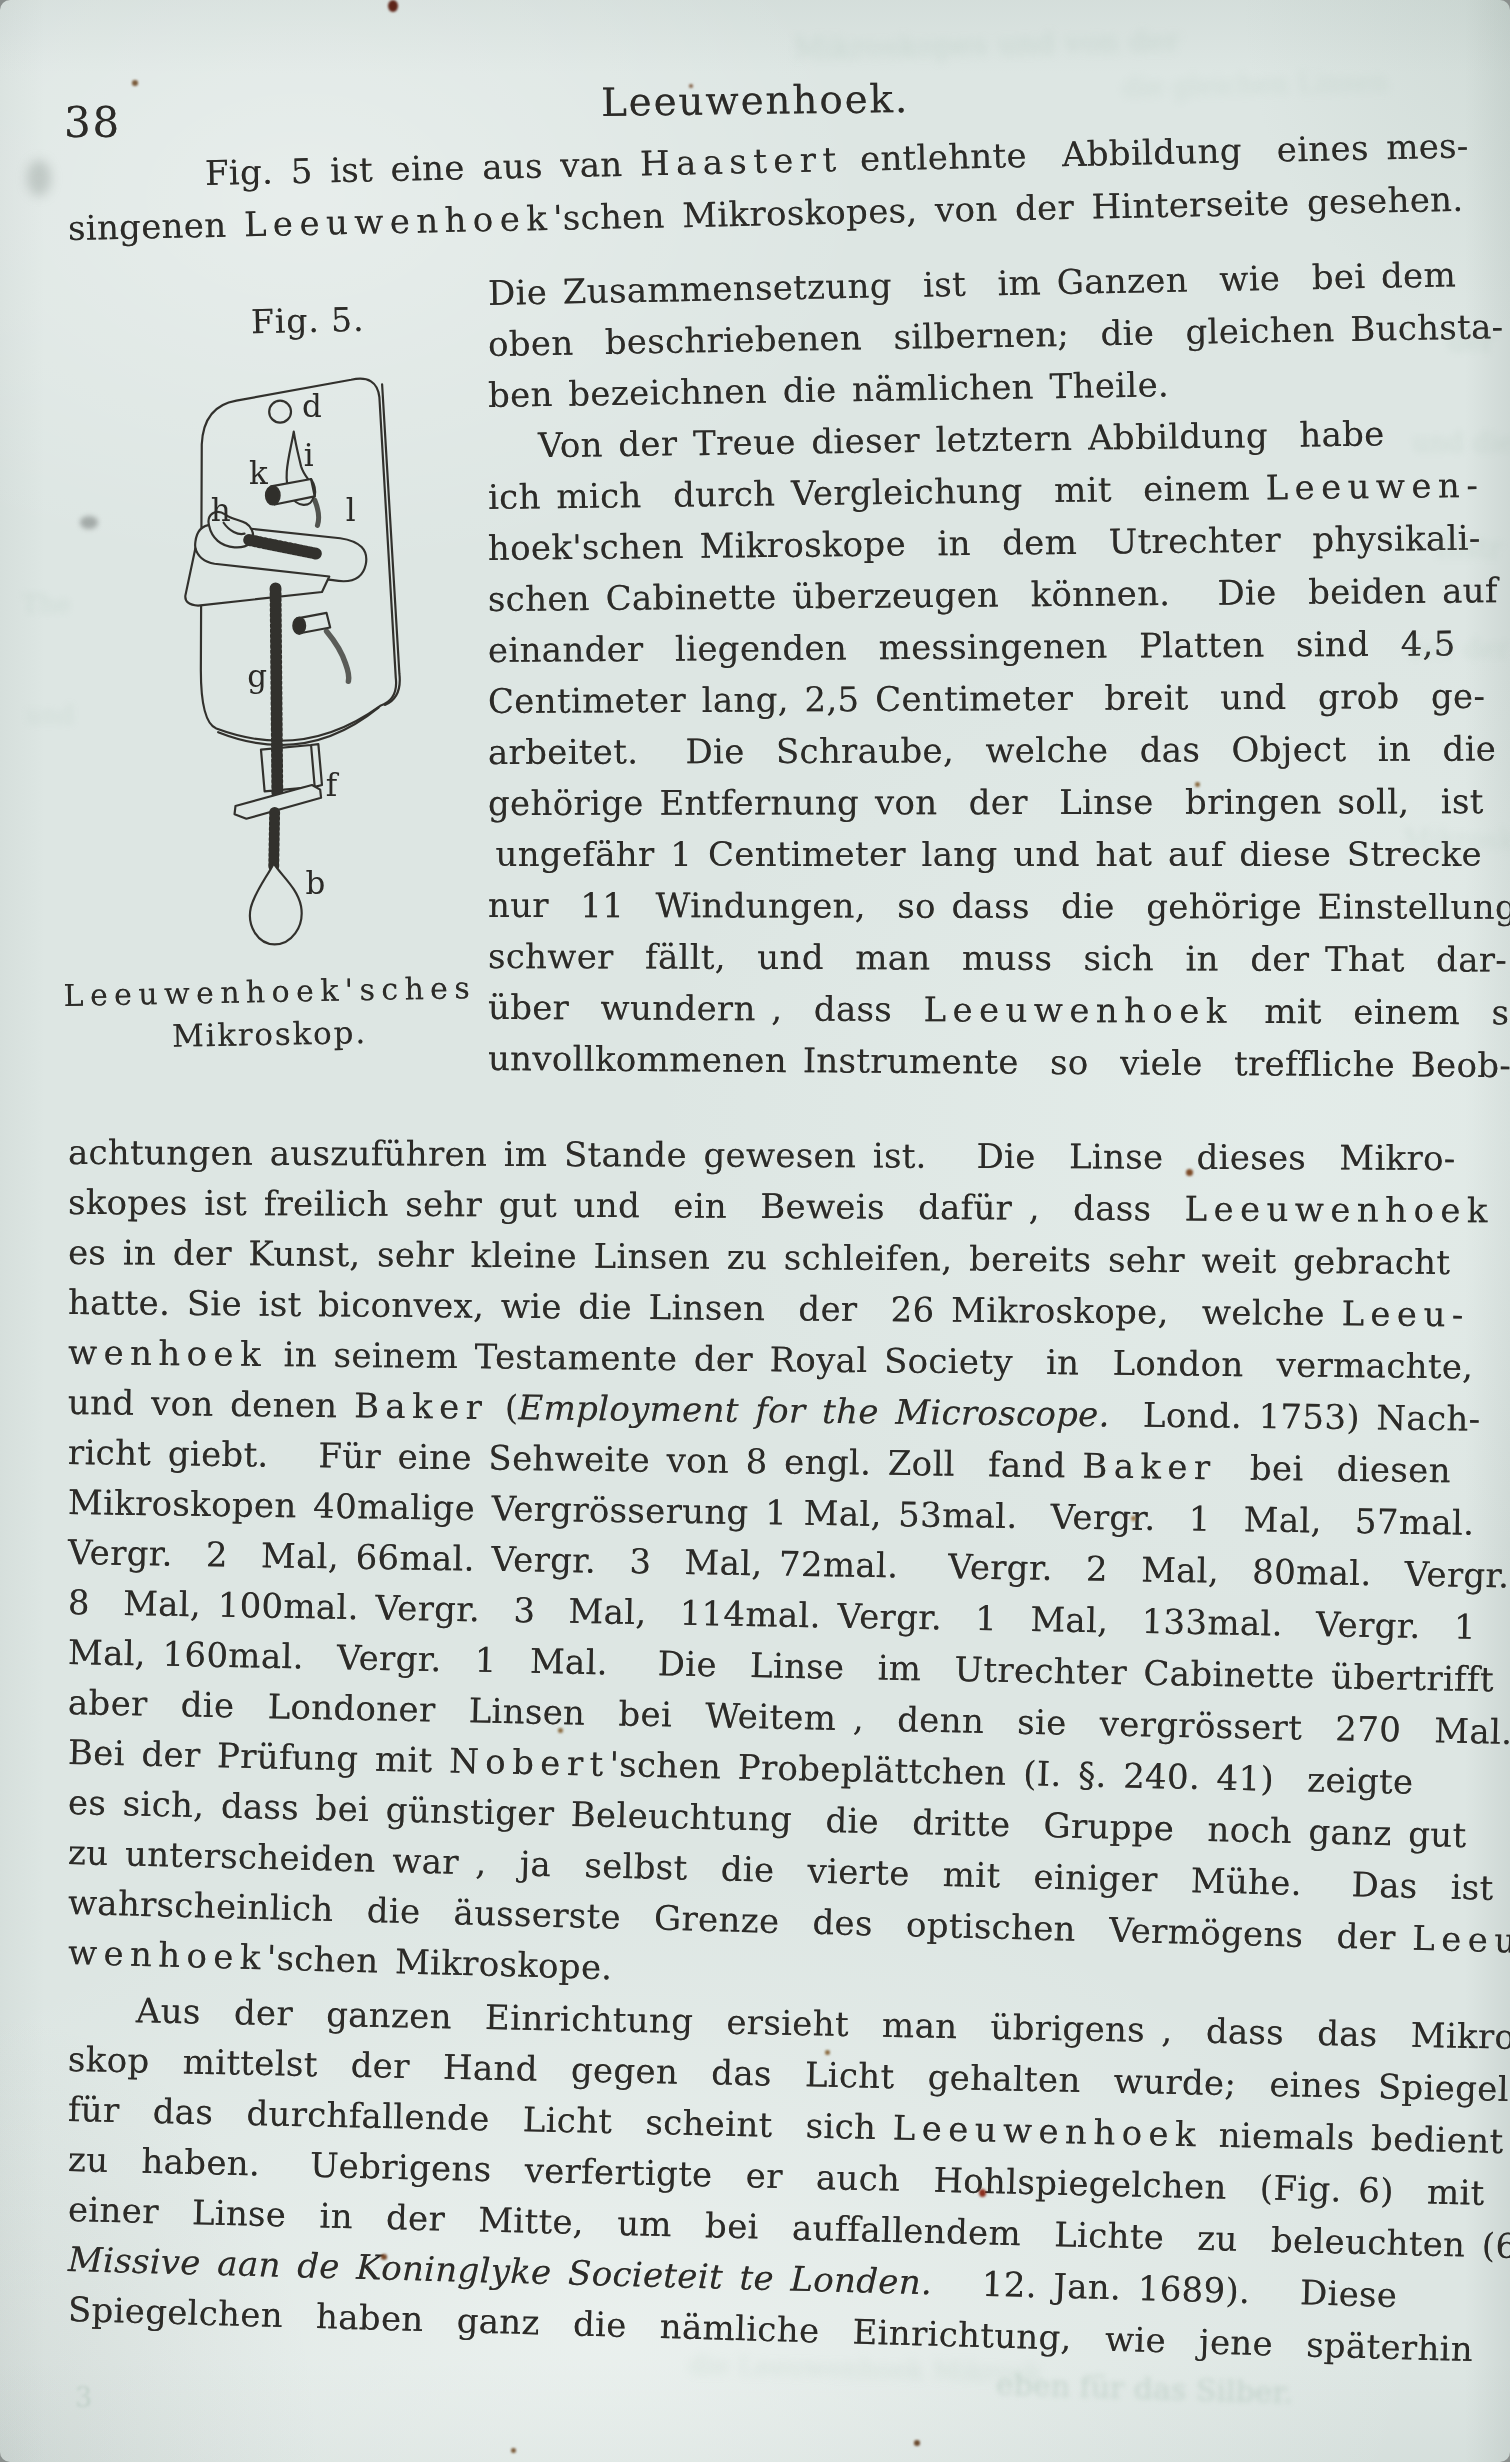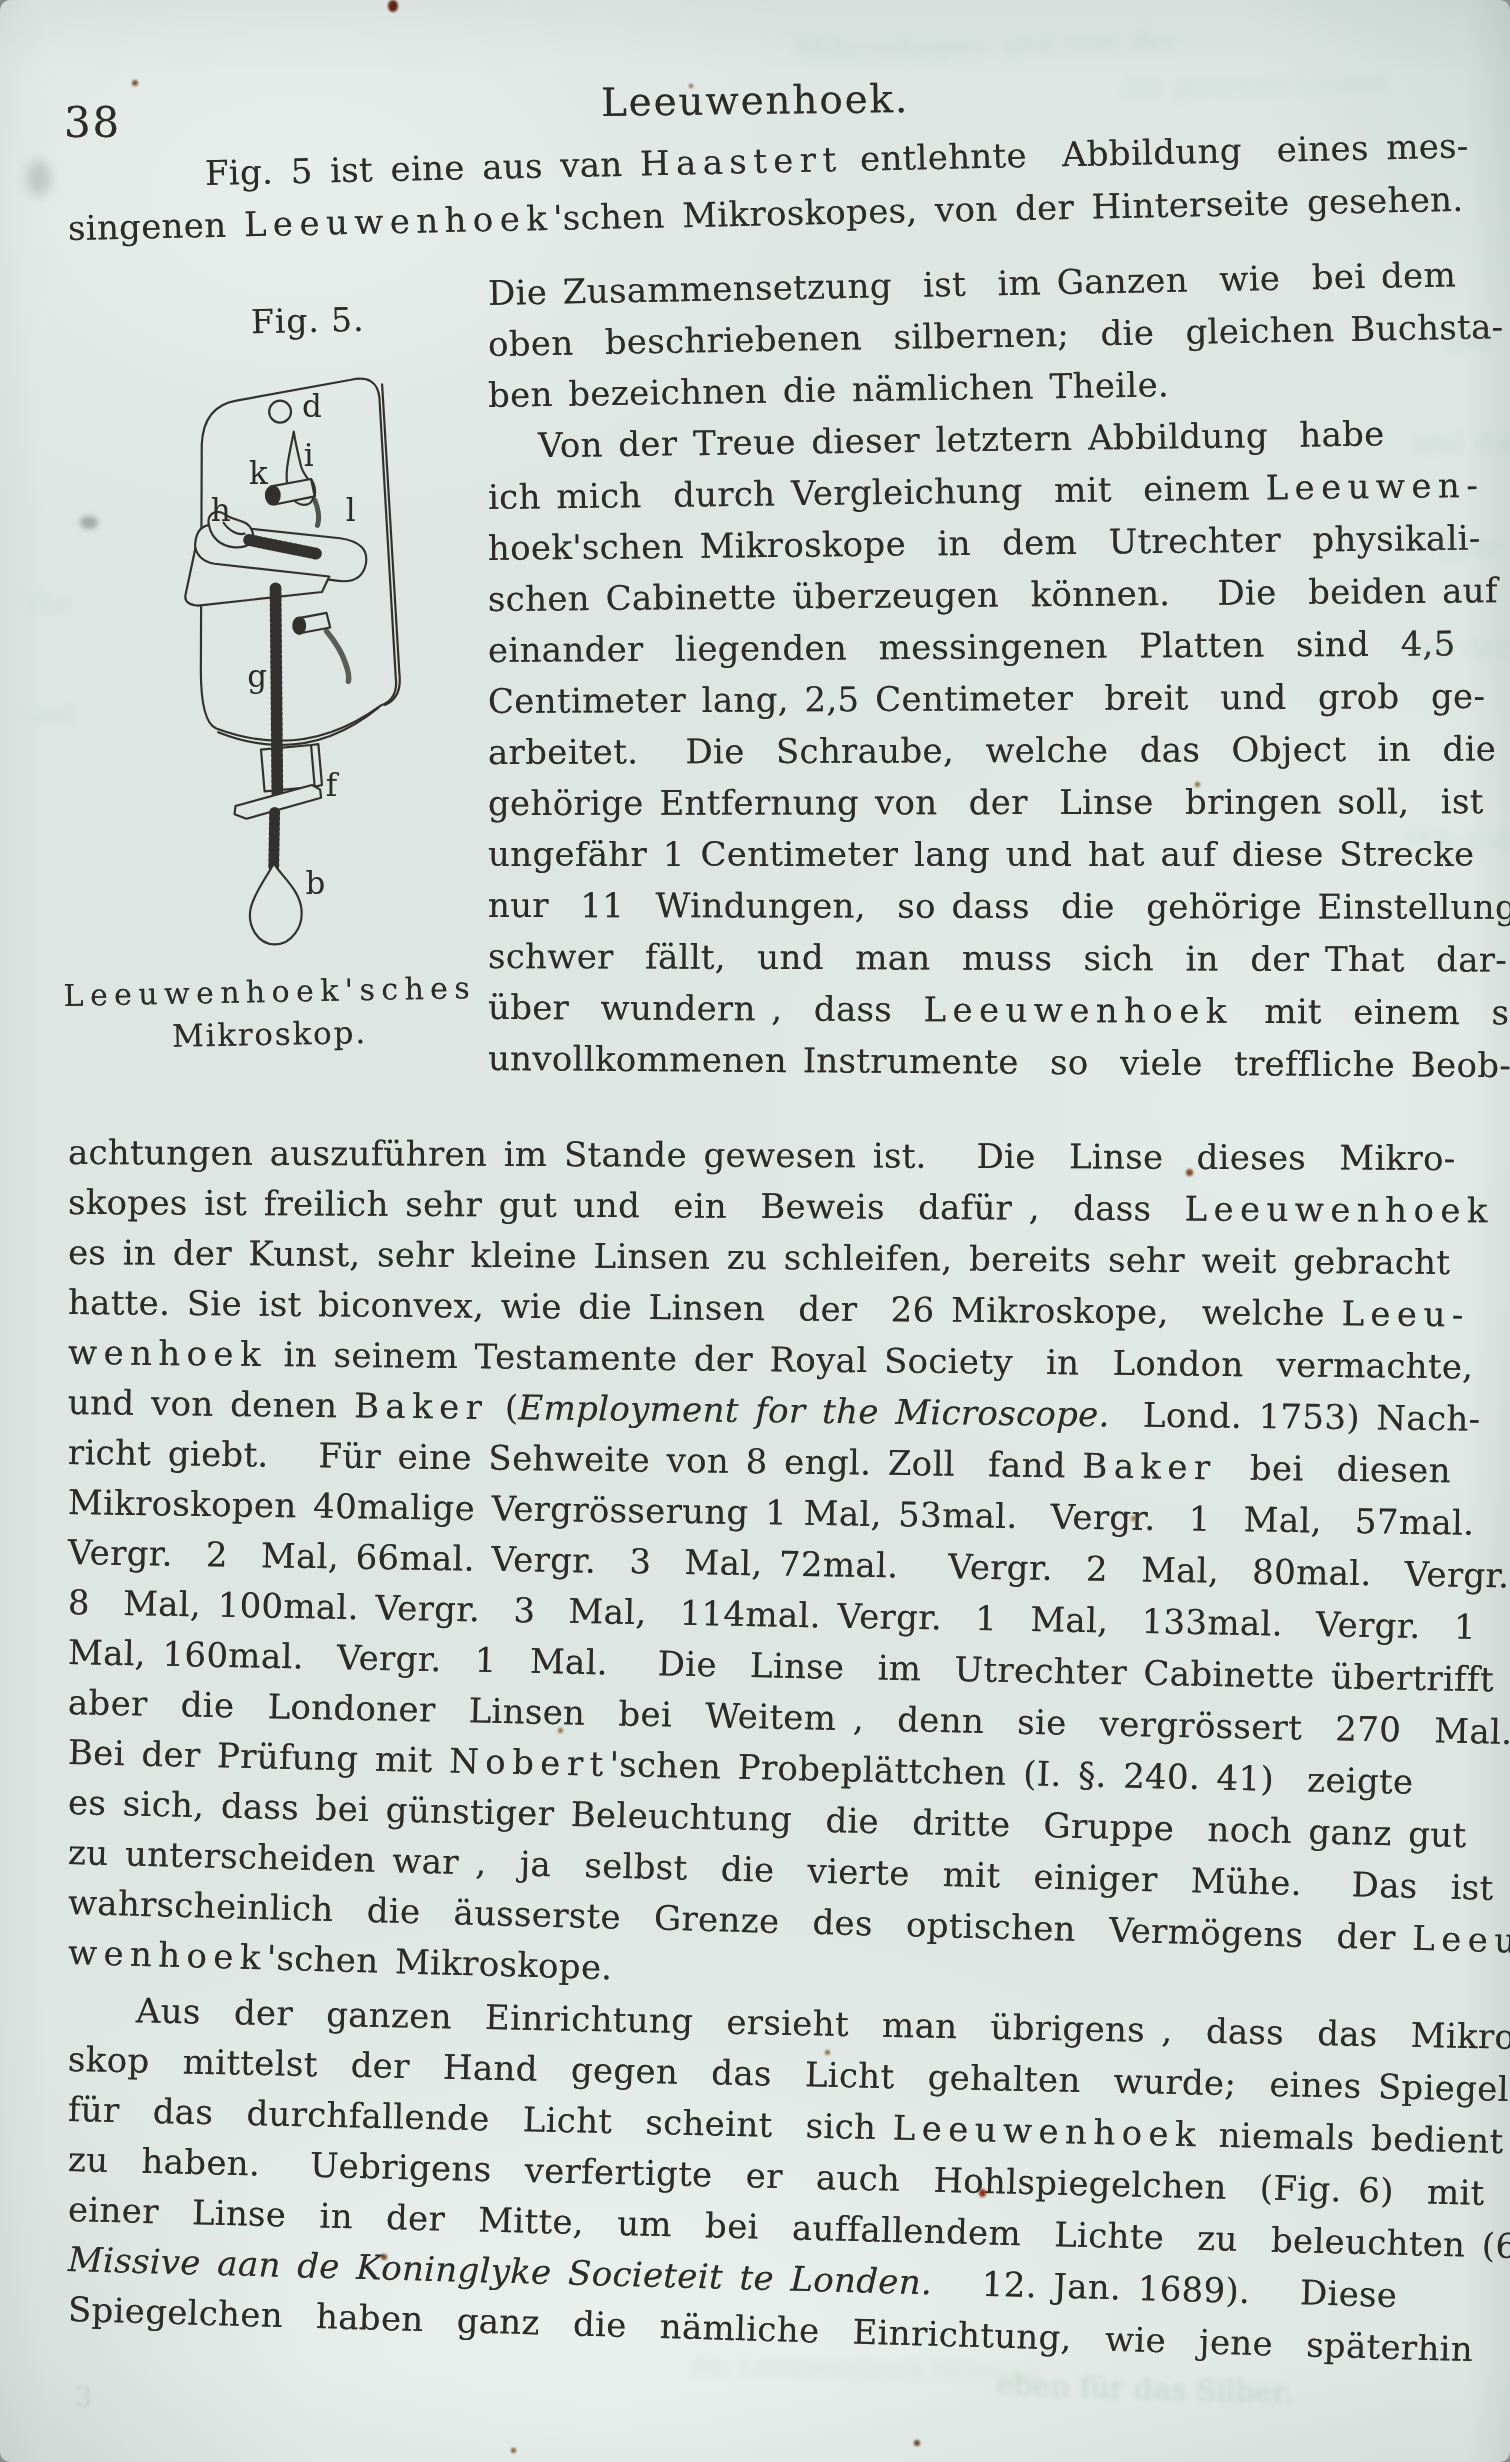--- a/index.html
+++ b/index.html
@@ -107,21 +107,21 @@
       <div class="tline" style="height: 51px; line-height: 51px; transform: rotate(-1deg);"><span>oben  beschriebenen  silbernen;  die  gleichen Buchsta-</span></div>
       <div class="tline" style="height: 51px; line-height: 51px; transform: rotate(-0.9deg);"><span>ben bezeichnen die nämlichen Theile.</span></div>
       <div class="tline" style="height: 51px; line-height: 51px; transform: rotate(-0.8deg); padding-left: 50px;"><span>Von der Treue dieser letztern Abbildung  habe</span></div>
       <div class="tline" style="height: 51px; line-height: 51px; transform: rotate(-0.7deg);"><span>ich mich  durch Vergleichung  mit  einem </span><span class="sp">Leeuwen-</span></div>
       <div class="tline" style="height: 51px; line-height: 51px; transform: rotate(-0.6deg);"><span>hoek'schen Mikroskope  in  dem  Utrechter  physikali-</span></div>
       <div class="tline" style="height: 51px; line-height: 51px; transform: rotate(-0.5deg);"><span>schen Cabinette überzeugen  können.   Die  beiden auf</span></div>
       <div class="tline" style="height: 51px; line-height: 51px; transform: rotate(-0.4deg);"><span>einander  liegenden  messingenen  Platten  sind  4,5</span></div>
       <div class="tline" style="height: 51px; line-height: 51px; transform: rotate(-0.3deg);"><span>Centimeter lang, 2,5 Centimeter  breit  und  grob  ge-</span></div>
       <div class="tline" style="height: 51px; line-height: 51px; transform: rotate(-0.2deg);"><span>arbeitet.   Die  Schraube,  welche  das  Object  in  die</span></div>
       <div class="tline" style="height: 51px; line-height: 51px; transform: rotate(-0.1deg);"><span>gehörige Entfernung von  der  Linse  bringen soll,  ist</span></div>
-      <div class="tline" style="height: 51px; line-height: 51px; transform: rotate(0deg);"><span>ungefähr 1 Centimeter lang und hat auf diese Strecke</span></div>
+      <div class="tline" style="height: 51px; line-height: 51px; transform: rotate(0deg); text-align: right;"><span>ungefähr 1 Centimeter lang und hat auf diese Strecke</span></div>
       <div class="tline" style="height: 51px; line-height: 51px; transform: rotate(0.1deg);"><span>nur  11  Windungen,  so dass  die  gehörige Einstellung</span></div>
       <div class="tline" style="height: 51px; line-height: 51px; transform: rotate(0.2deg);"><span>schwer  fällt,  und  man  muss  sich  in  der That  dar-</span></div>
       <div class="tline" style="height: 51px; line-height: 51px; transform: rotate(0.3deg);"><span>über  wundern ,  dass  </span><span class="sp">Leeuwenhoek</span><span>  mit  einem  so</span></div>
       <div class="tline" style="height: 51px; line-height: 51px; transform: rotate(0.4deg);"><span>unvollkommenen Instrumente  so  viele  treffliche Beob-</span></div>
     </div>
 
   <div class="abs ink p-block">
       <div class="tline" style="height: 50px; line-height: 50px; transform: rotate(0.25deg);"><span>achtungen auszuführen im Stande gewesen ist.   Die  Linse  dieses  Mikro-</span></div>
       <div class="tline" style="height: 50px; line-height: 50px; transform: rotate(0.335deg);"><span>skopes ist freilich sehr gut und  ein  Beweis  dafür ,  dass  </span><span class="sp">Leeuwenhoek</span></div>
       <div class="tline" style="height: 50px; line-height: 50px; transform: rotate(0.42deg);"><span>es in der Kunst, sehr kleine Linsen zu schleifen, bereits sehr weit gebracht</span></div>

